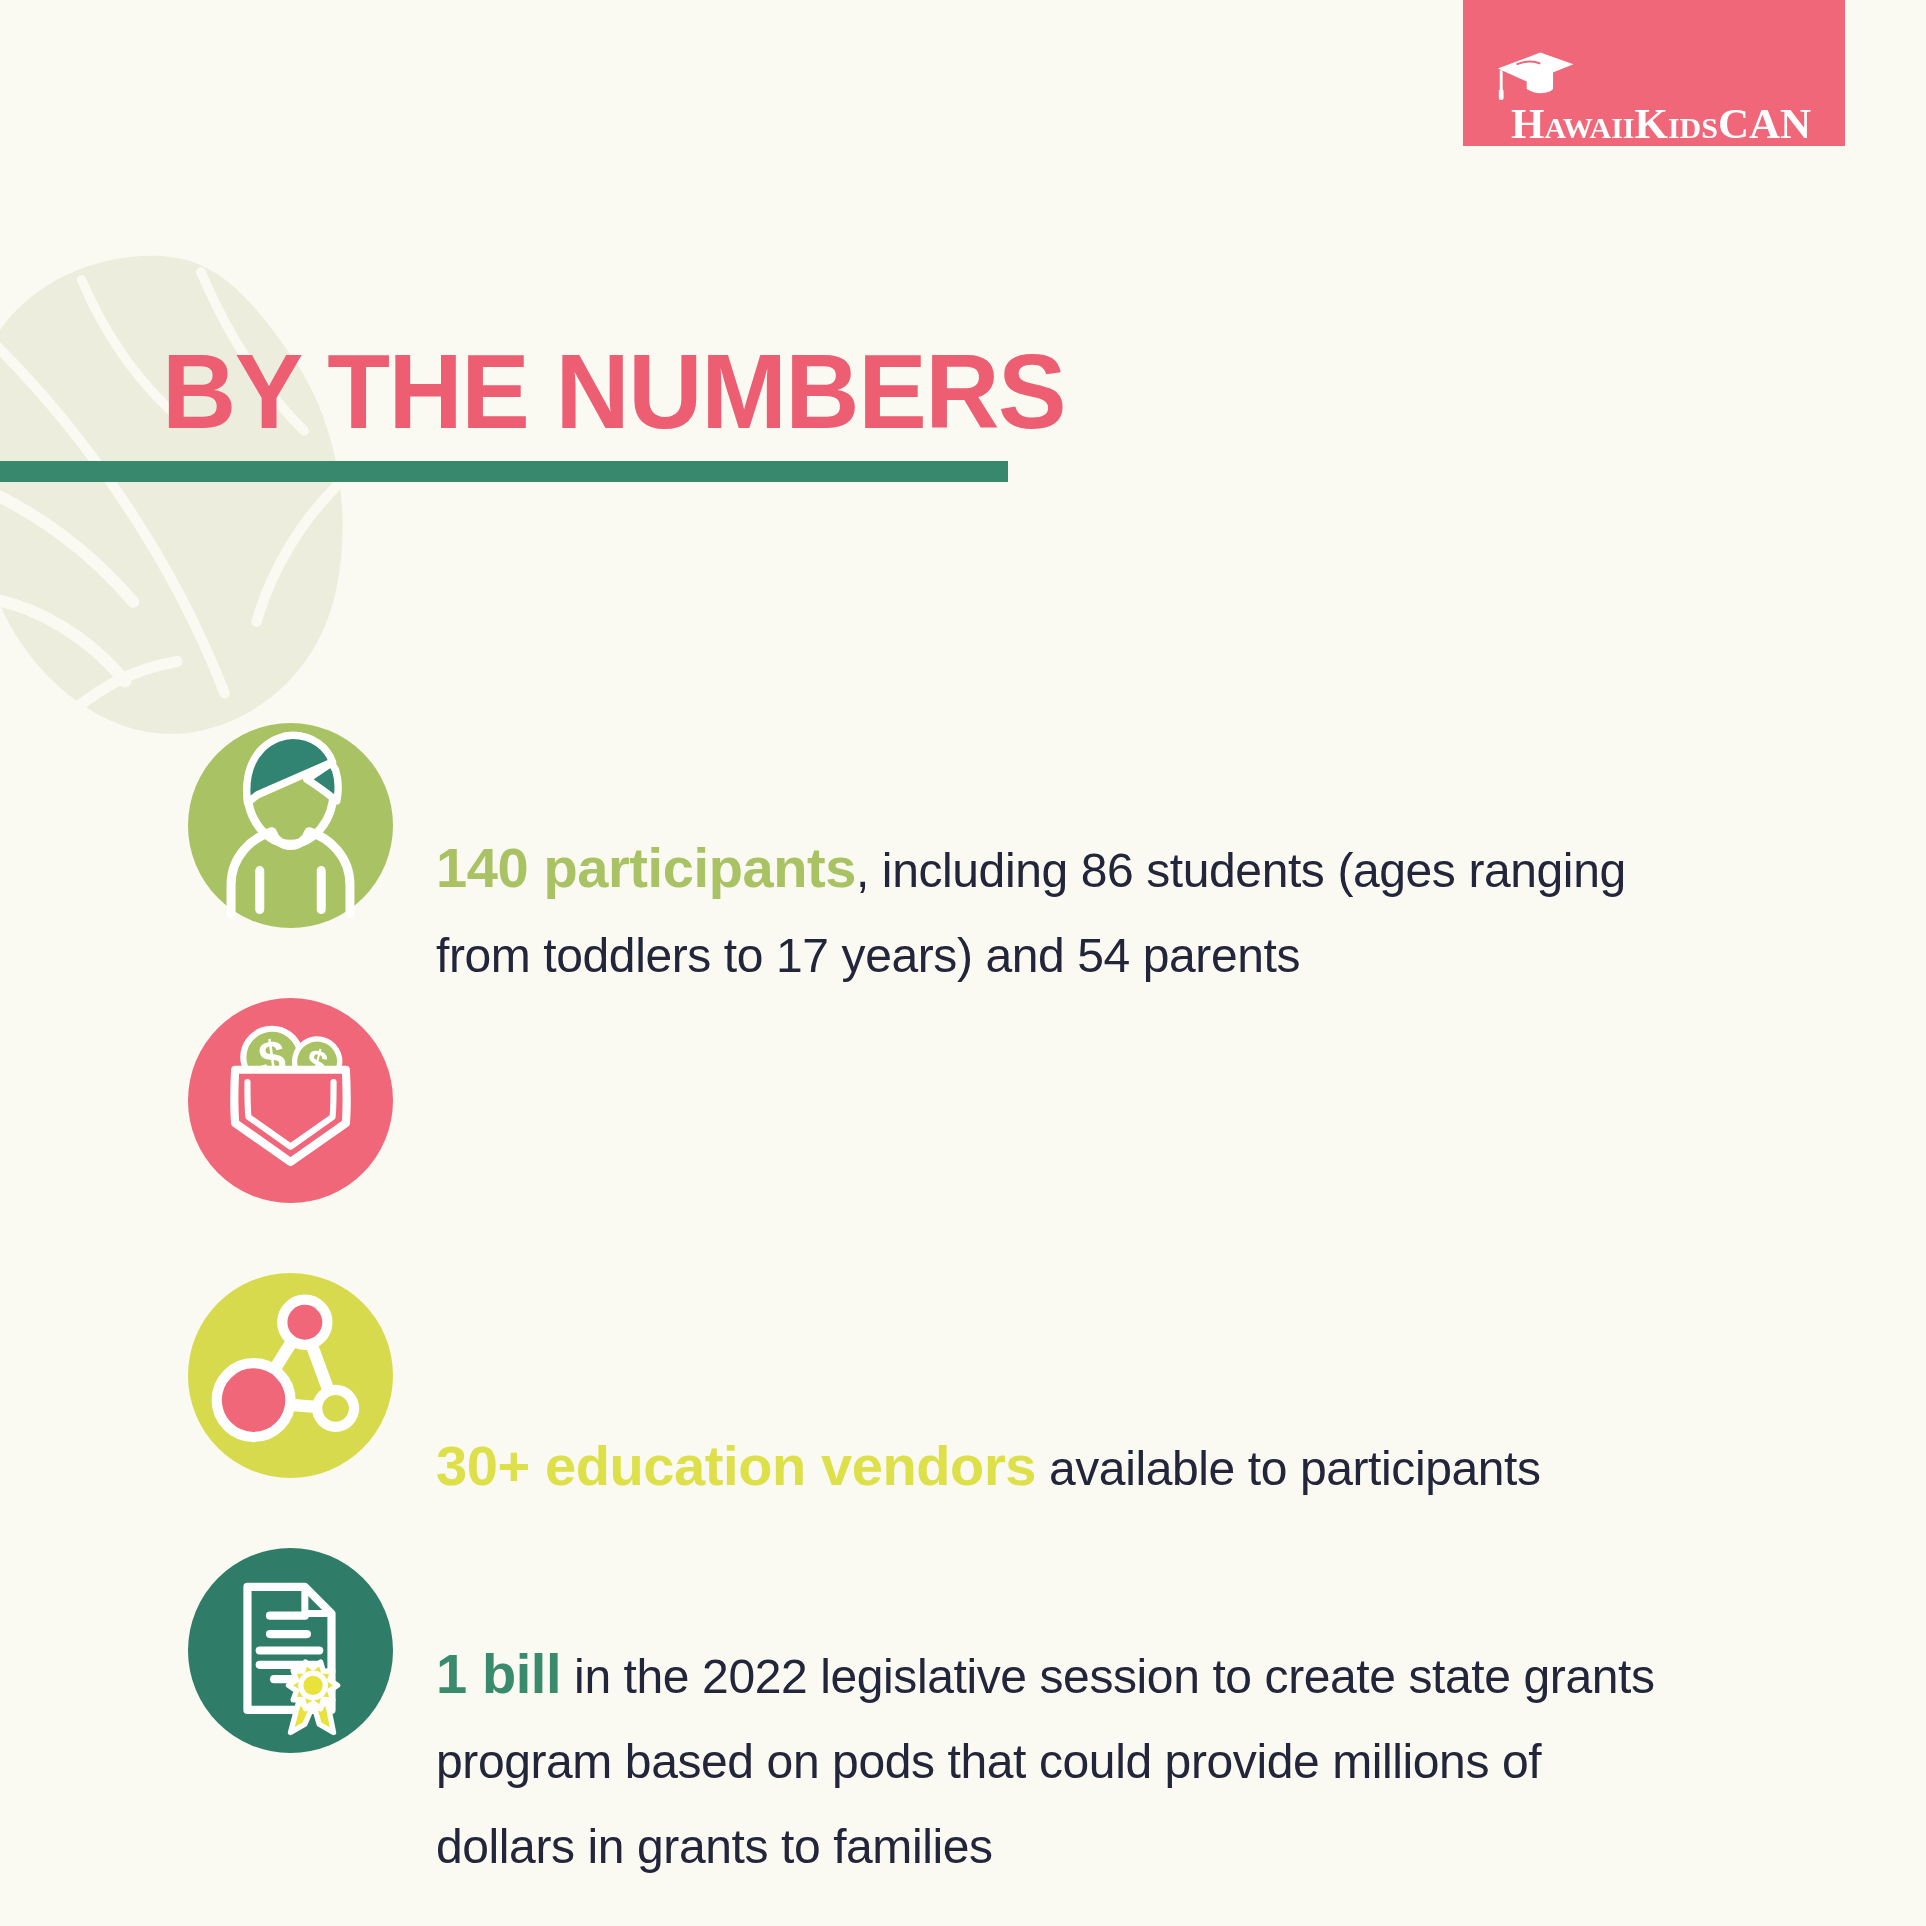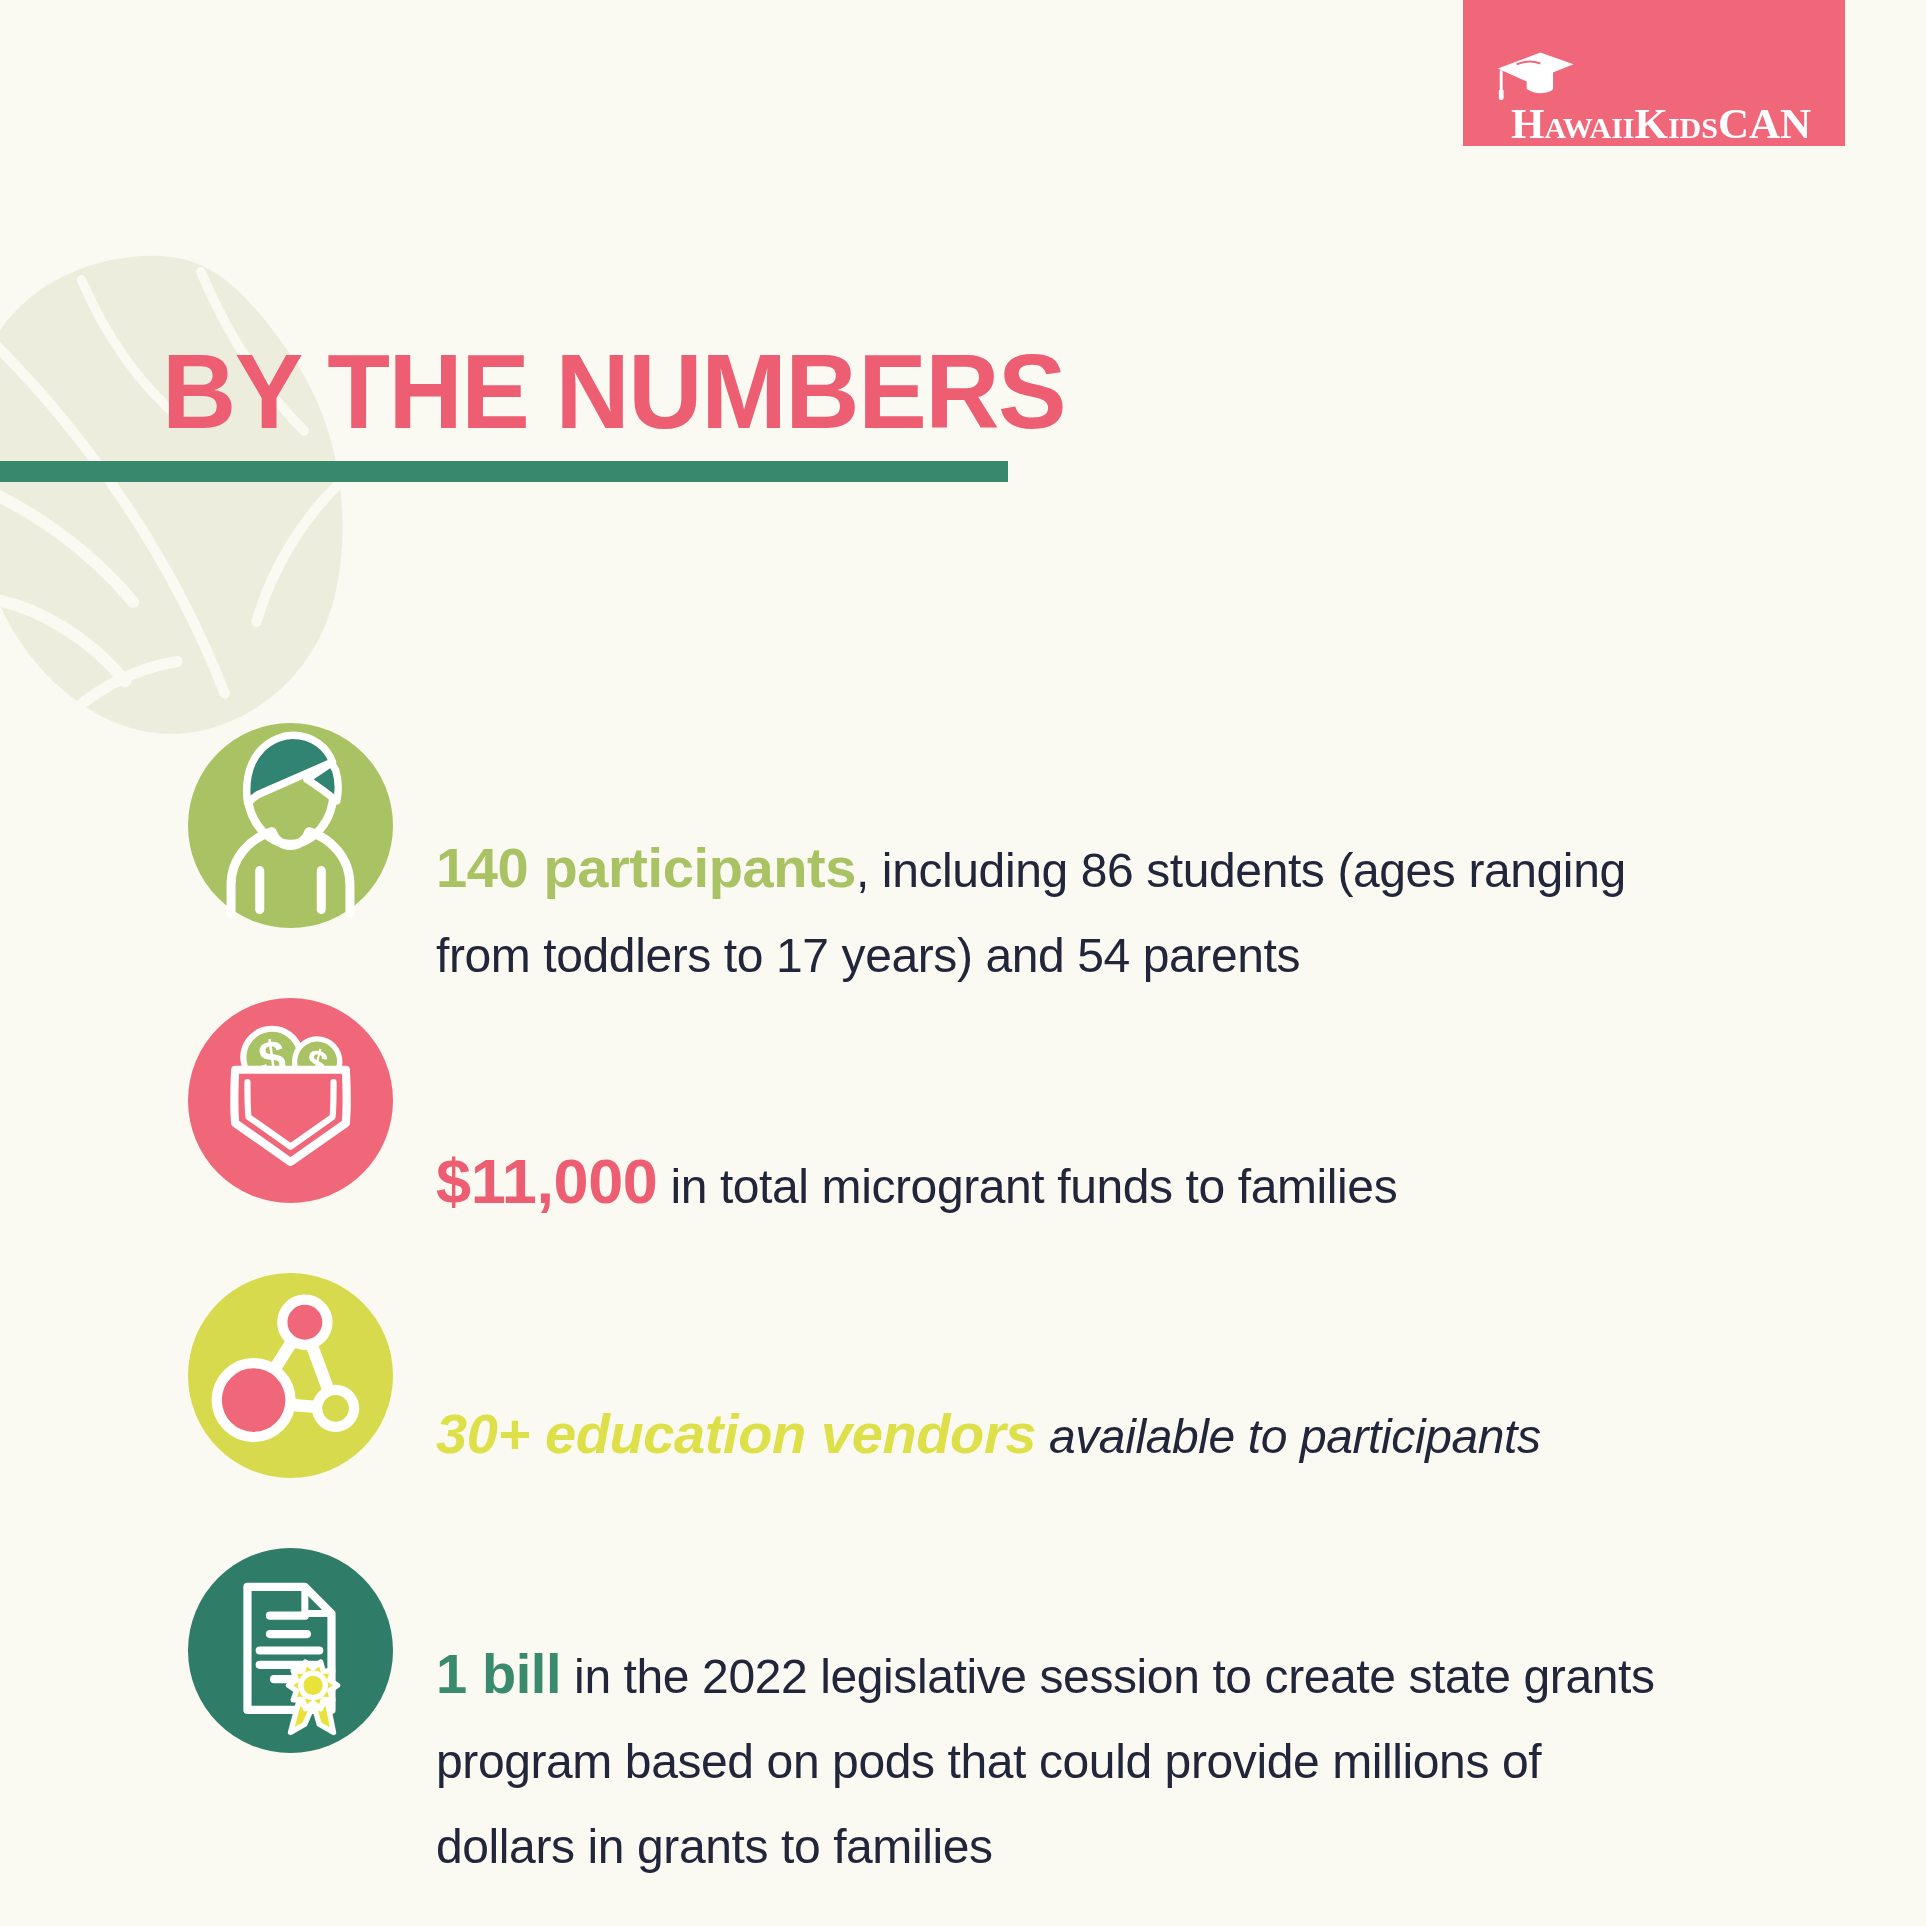--- a/index.html
+++ b/index.html
@@ -37,21 +37,21 @@
   .stat-text{
     position:absolute;left:436px;margin:0;width:1449px;
     font-size:48px;line-height:85px;letter-spacing:-0.4px;
     white-space:pre-line;
   }
   .stat-text .hl{font-weight:bold;margin-top:28px;}
   .hl-lg{font-size:56px;}
   .hl-xl{font-size:63px;}
   #icon-1{top:723px;} #text-1{top:740px;}
   #icon-2{top:998px;} #text-2{top:1054px;}
-  #icon-3{top:1273px;} #text-3{top:1306px;font-style:italic;}
+  #icon-3{top:1273px;} #text-3{top:1338px;}
   #icon-4{top:1548px;} #text-4{top:1546px;}
 </style>
 </head>
 <body>
 
 <div class="canvas" style="background-color: rgb(250, 250, 243);">
 
   <svg class="leaf-svg" viewBox="0 0 520 640" aria-hidden="true">
     <path fill="#ECEDDC" d="M250,10 C140,6 40,70 18,170 C-2,260 8,360 48,450 C88,540 180,620 280,610 C370,600 450,530 470,430 C492,330 470,210 410,130 C360,60 320,14 250,10 Z"></path>
     <g fill="none" stroke="#FAFAF3" stroke-linecap="round">
@@ -101,23 +101,20 @@
         <text x="41" y="37" text-anchor="middle" font-family="Liberation Sans, sans-serif" font-size="23" font-weight="bold" fill="#ffffff">$</text>
       </g>
       <g transform="rotate(14 63 31)">
         <circle cx="63" cy="31" r="11" fill="#A9C263" stroke="#ffffff" stroke-width="2.6"></circle>
         <text x="63" y="38" text-anchor="middle" font-family="Liberation Sans, sans-serif" font-size="18" font-weight="bold" fill="#ffffff">$</text>
       </g>
       <path d="M23,35 L77,35 C77.5,45 77.5,55 77,61 L50,80 L23,61 C22.5,55 22.5,45 23,35 Z" fill="#F0677A" stroke="#ffffff" stroke-width="4" stroke-linejoin="round"></path>
       <path d="M29,41 C29,48 29,54 29.5,58 L50,72.5 L70.5,58 C71,54 71,48 71,41" fill="none" stroke="#ffffff" stroke-width="3" stroke-linecap="round" stroke-linejoin="round"></path>
     </svg>
   </div>
-  <p class="stat-text" id="text-2" style="color: rgb(35, 38, 58);">
-    <span class="hl hl-xl" style="color: rgb(237, 94, 114);">$11,000</span><span> in total microgrant funds to families</span>
-  </p>
 
   <div class="stat-icon" id="icon-3" style="background-color: rgb(216, 218, 77);">
     <svg viewBox="0 0 100 100" aria-hidden="true">
       <g stroke="#ffffff" stroke-width="6">
         <line x1="34" y1="60" x2="56" y2="25"></line>
         <line x1="34" y1="63" x2="71" y2="66"></line>
         <line x1="57" y1="26" x2="71" y2="64"></line>
       </g>
       <circle cx="32" cy="62" r="18" fill="#F0677A" stroke="#ffffff" stroke-width="5"></circle>
       <circle cx="57" cy="24" r="11" fill="#F0677A" stroke="#ffffff" stroke-width="5"></circle>

